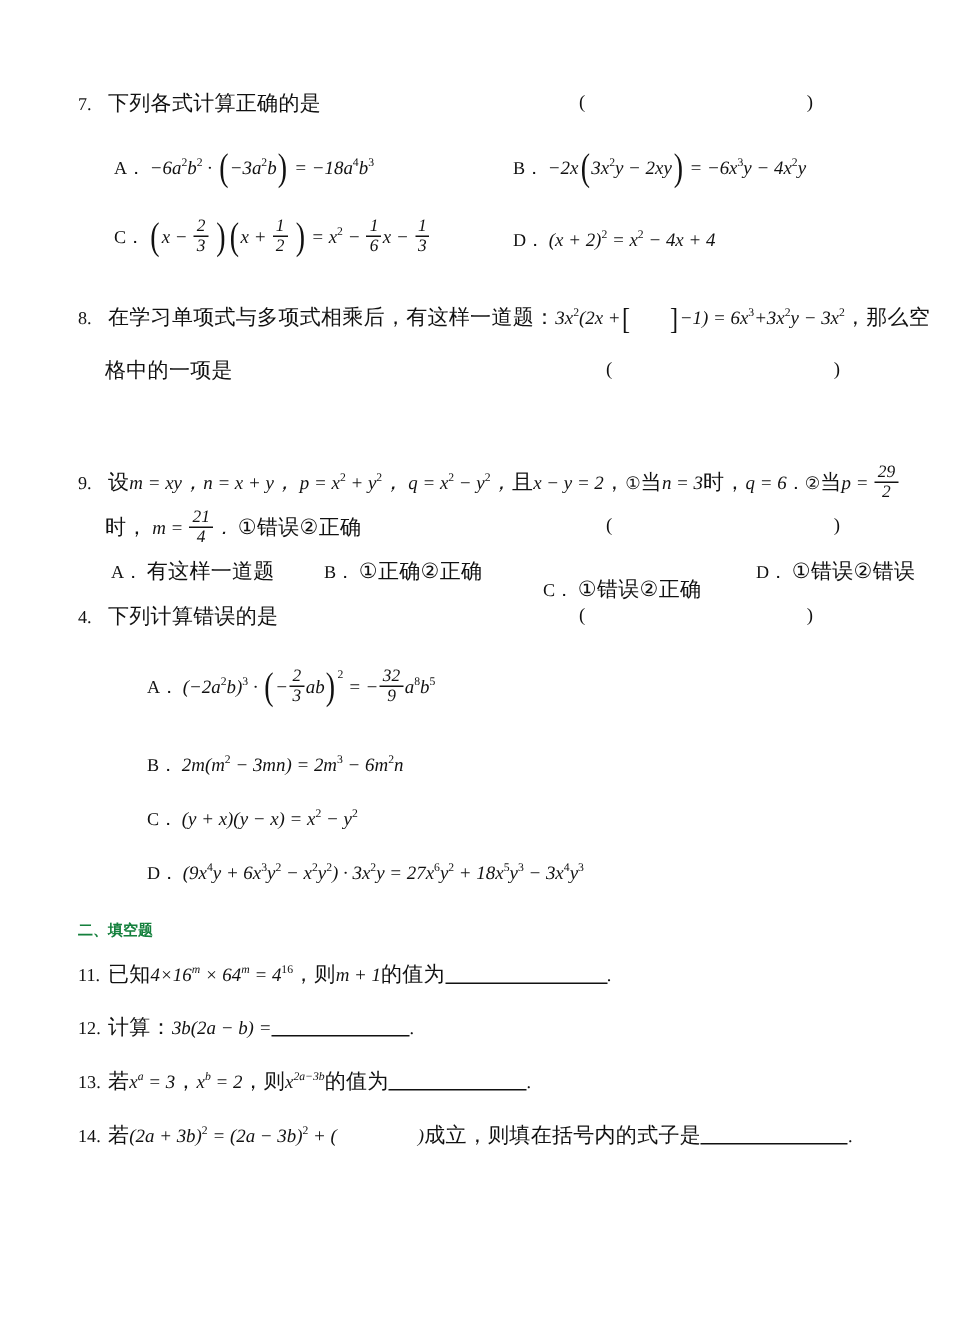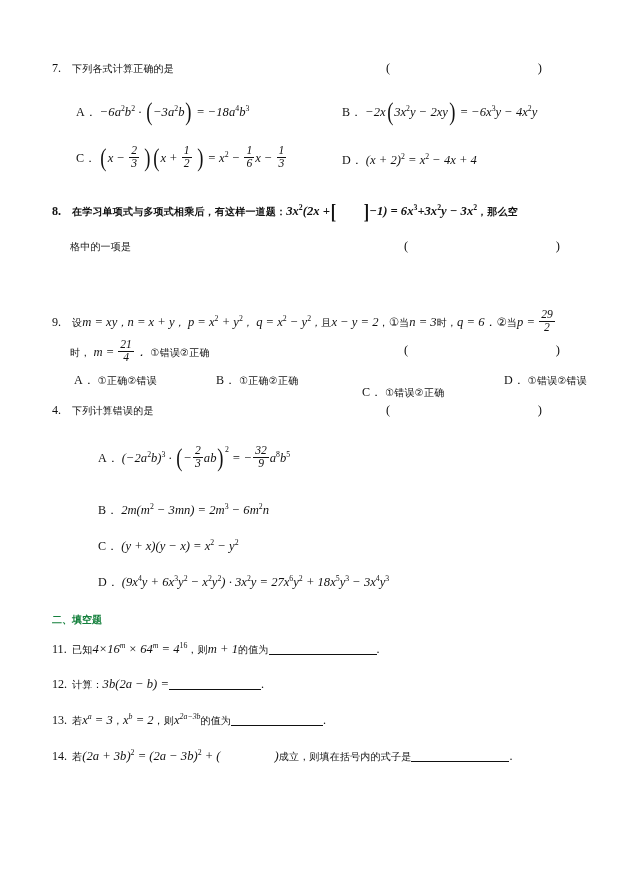--- a/index.html
+++ b/index.html
@@ -29,21 +29,21 @@
     font-size: 12.1px;
     line-height: 1.0;
     color: #111;
   }
   .qnum {
     display: inline-block;
     min-width: 20px;
   }
   .cn {
     font-family: "DejaVu Sans", "Liberation Sans", sans-serif;
-    font-size: 10px;
+    font-size: 14px;
     letter-spacing: 0.2px;
   }
   .paren-blank {
     position: absolute;
     right: 8px;
     font-family: "Liberation Serif", serif;
     font-size: 12.5px;
     letter-spacing: 22px;
     color: #111;
   }
@@ -187,21 +187,21 @@
       </span>
     </div>
     <div class="opt" style="left:290px; top:48px;">
       <span class="optlabel">D．</span>
       <span class="m">
         (x + 2)<sup class="exn">2</sup> = x<sup class="exn">2</sup> − 4x + 4
       </span>
     </div>
   </div>
 
-  <div class="q" style="position:absolute; left:52px; top:205px; width:570px;font-weight:bold;">
+  <div class="q" style="position:absolute; left:52px; top:205px; width:570px;">
     <span class="qnum">8.</span><span class="cn">在学习单项式与多项式相乘后，有这样一道题：</span><span class="m">3x<sup class="exn">2</sup>(2x +<span class="sqbr">[</span><span class="blankbox"></span><span class="sqbr">]</span>−1) = 6x<sup class="exn">3</sup>+3x<sup class="exn">2</sup>y − 3x<sup class="exn">2</sup></span><span class="cn">，那么空</span>
   </div>
   <div class="q" style="position:absolute; left:70px; top:240px; width:538px;">
     <span class="cn">格中的一项是</span>
     <span class="paren-blank" style="top:0px; right:26px;">(&nbsp;&nbsp;&nbsp;&nbsp;&nbsp;)</span>
   </div>
 
 
   <div class="q" style="position:absolute; left:52px; top:300px; width:580px;margin-top:10px;">
     <span class="qnum">9.</span><span class="cn">设</span><span class="m">m = xy<span class="cn">，</span>n = x + y<span class="cn">，</span> p = x<sup class="exn">2</sup> + y<sup class="exn">2</sup><span class="cn">，</span> q = x<sup class="exn">2</sup> − y<sup class="exn">2</sup><span class="cn">，</span></span><span class="cn">且</span><span class="m">x − y = 2</span><span class="cn">，</span><span class="circnum">①</span><span class="cn">当</span><span class="m">n = 3</span><span class="cn">时，</span><span class="m">q = 6</span>．<span class="circnum">②</span><span class="cn">当</span><span class="m">p =
@@ -211,21 +211,21 @@
     <span class="cn">时，</span>
     <span class="m">m =
       <span class="frac"><span class="num">21</span><span class="den">4</span></span>．</span>
     <span class="cn">①错误②正确</span>
     <span class="paren-blank" style="top:4px; right:26px;">(&nbsp;&nbsp;&nbsp;&nbsp;&nbsp;)</span>
   </div>
 
   <div class="opts" style="position:absolute; left:52px; top:372px; width:570px; height:24px;">
     <div class="opt" style="left:22px; top:0px;">
       <span class="optlabel">A．</span>
-      <span class="cn">①正确②错误</span>
+      <span class="cn">有这样一道题</span>
     </div>
     <div class="opt" style="left:164px; top:0px;">
       <span class="optlabel">B．</span>
       <span class="cn">①正确②正确</span>
     </div>
     <div class="opt" style="left:310px; top:12px;">
       <span class="optlabel">C．</span>
       <span class="cn">①错误②正确</span>
     </div>
     <div class="opt" style="left:452px; top:0px;">

